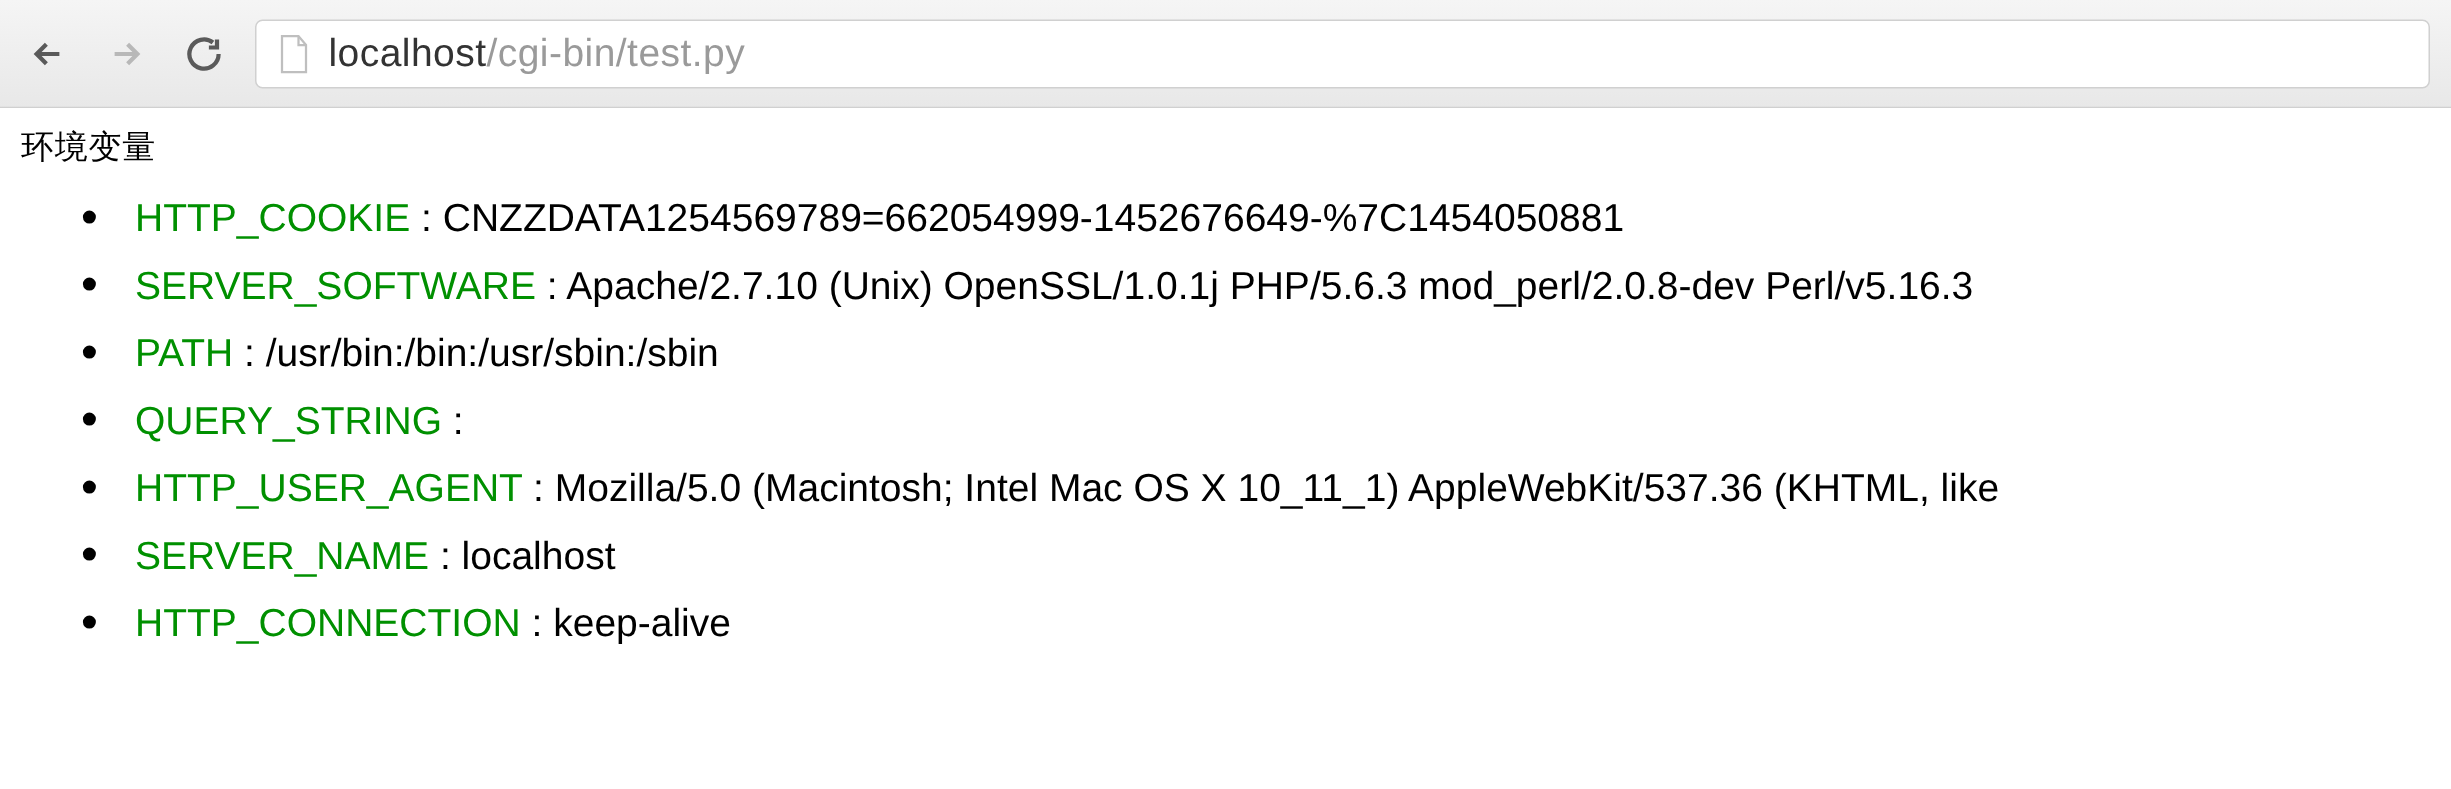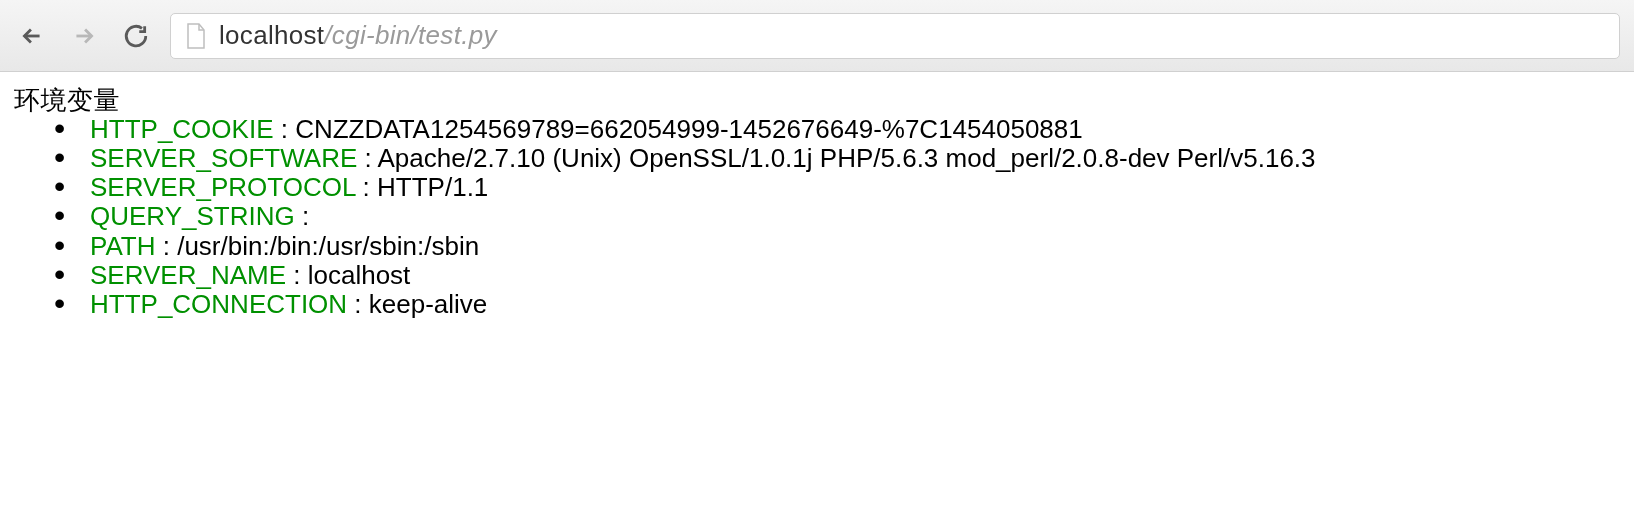--- a/index.html
+++ b/index.html
@@ -69,43 +69,44 @@
     .url-text {
       color: #333;
       font-family: -apple-system, Arial, sans-serif;
       letter-spacing: 0.3px;
     }
     .url-host {
       color: #333333;
     }
     .url-path {
       color: #9a9a9a;
-      font-style: italic;
     }
     .content {
       padding: 14px 8px 0 14px;
       font-family: "Avenir Next", "Century Gothic", "Futura", "Helvetica Neue", Arial, sans-serif;
       font-size: 26px;
       line-height: 1.12;
       color: #000;
     }
     .page-title {
-      font-size: 26px;
+      font-size: 22px;
       font-weight: 400;
+      margin-bottom: 20px;
       margin-left: 0;
       letter-spacing: 0.5px;
     }
     .env-list {
       list-style: none;
       padding-left: 40px;
     }
     .env-list li {
       position: relative;
       padding-left: 36px;
       white-space: nowrap;
+      margin-top: 16px;
     }
     .env-list li::before {
       content: "•";
       position: absolute;
       left: 0;
       top: -4px;
       font-size: 32px;
       color: #000;
     }
     .env-key {
@@ -149,19 +150,19 @@
       <span class="url-host">localhost</span><span class="url-path">/cgi-bin/test.py</span>
     </span>
   </div>
 </div>
 
 <div class="content">
   <h1 class="page-title">环境变量</h1>
   <ul class="env-list">
       <li><span class="env-key">HTTP_COOKIE</span><span class="env-sep"> : </span><span class="env-val">CNZZDATA1254569789=662054999-1452676649-%7C1454050881</span></li>
       <li><span class="env-key">SERVER_SOFTWARE</span><span class="env-sep"> : </span><span class="env-val">Apache/2.7.10 (Unix) OpenSSL/1.0.1j PHP/5.6.3 mod_perl/2.0.8-dev Perl/v5.16.3</span></li>
-      <li><span class="env-key">SERVER_PROTOCOL</span><span class="env-sep"> : </span><span class="env-val">HTTP/1.1</span></li>
+      <li><span class="env-key">PATH</span><span class="env-sep"> : </span><span class="env-val">/usr/bin:/bin:/usr/sbin:/sbin</span></li>
       <li><span class="env-key">QUERY_STRING</span><span class="env-sep"> : </span><span class="env-val"></span></li>
-      <li><span class="env-key">PATH</span><span class="env-sep"> : </span><span class="env-val">/usr/bin:/bin:/usr/sbin:/sbin</span></li>
+      <li><span class="env-key">HTTP_USER_AGENT</span><span class="env-sep"> : </span><span class="env-val">Mozilla/5.0 (Macintosh; Intel Mac OS X 10_11_1) AppleWebKit/537.36 (KHTML, like</span></li>
       <li><span class="env-key">SERVER_NAME</span><span class="env-sep"> : </span><span class="env-val">localhost</span></li>
       <li><span class="env-key">HTTP_CONNECTION</span><span class="env-sep"> : </span><span class="env-val">keep-alive</span></li>
     </ul>
 </div>
 
 </body></html>

